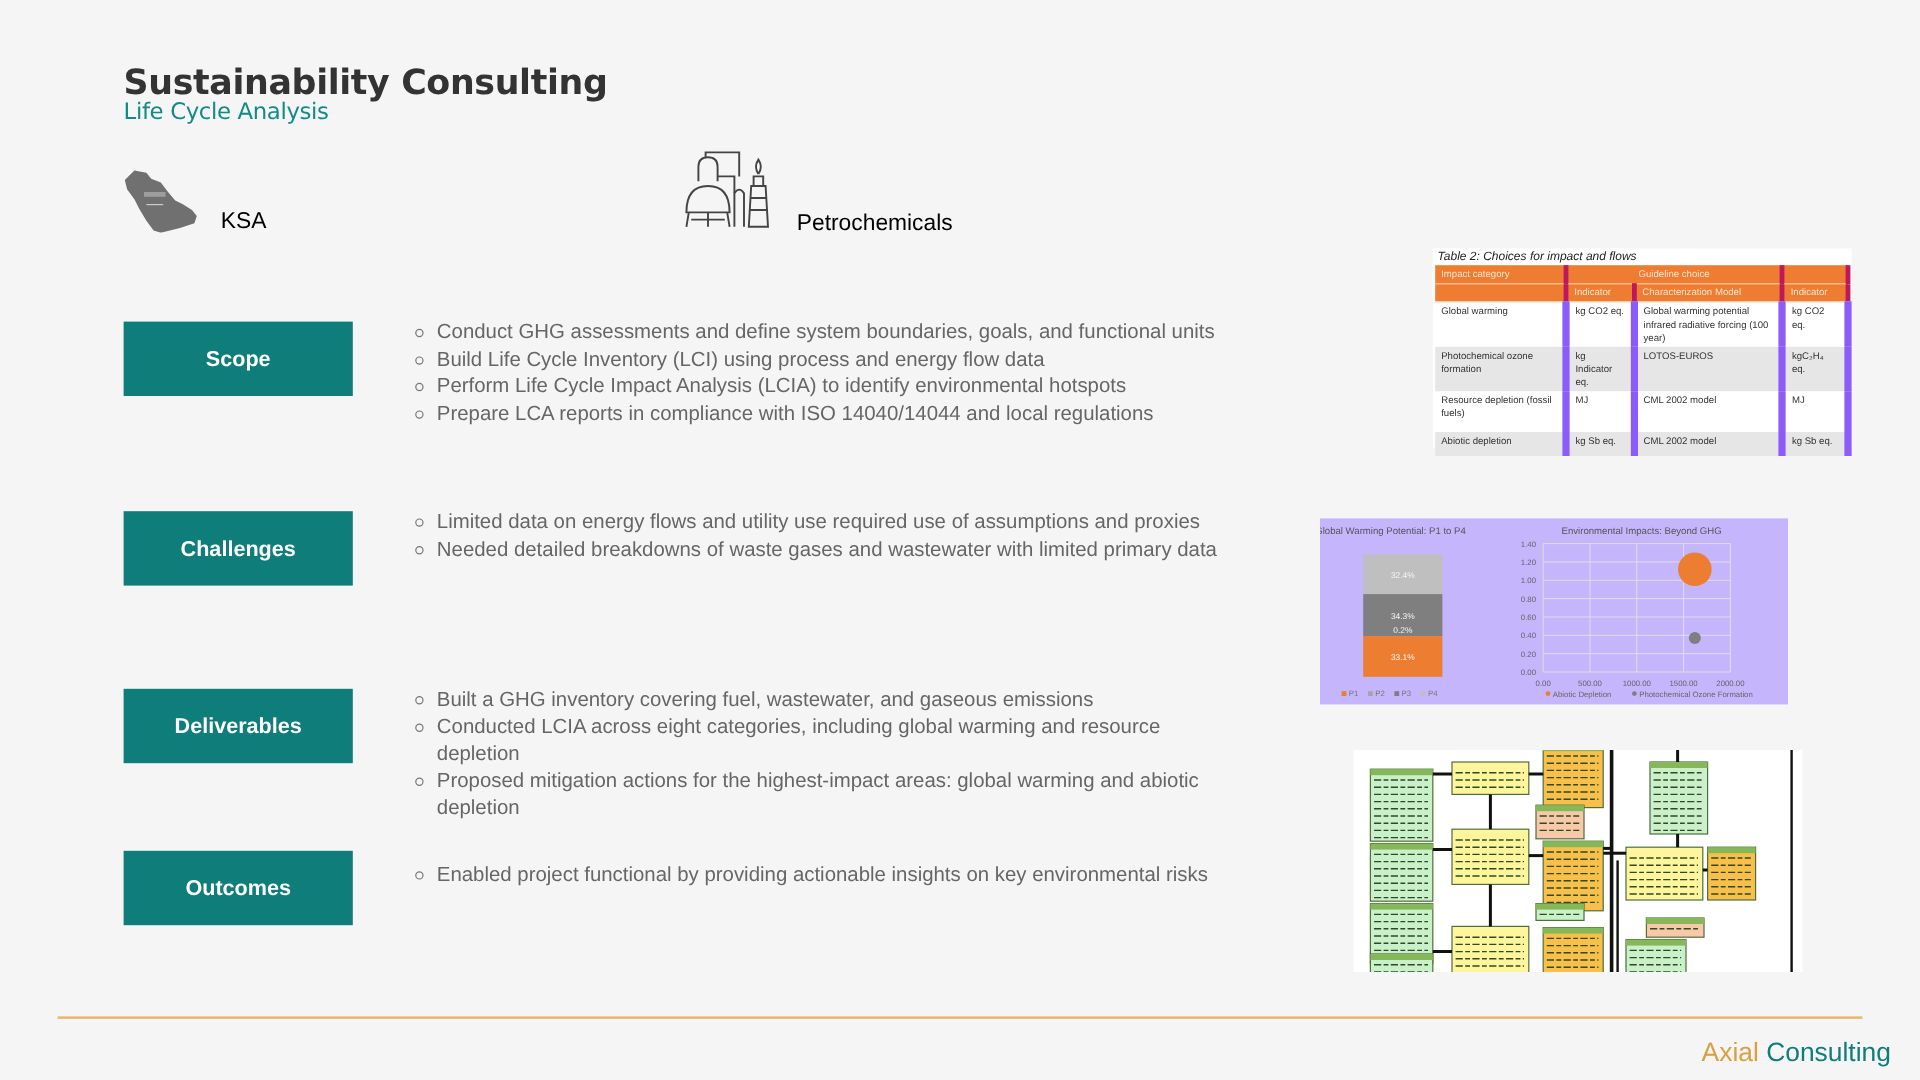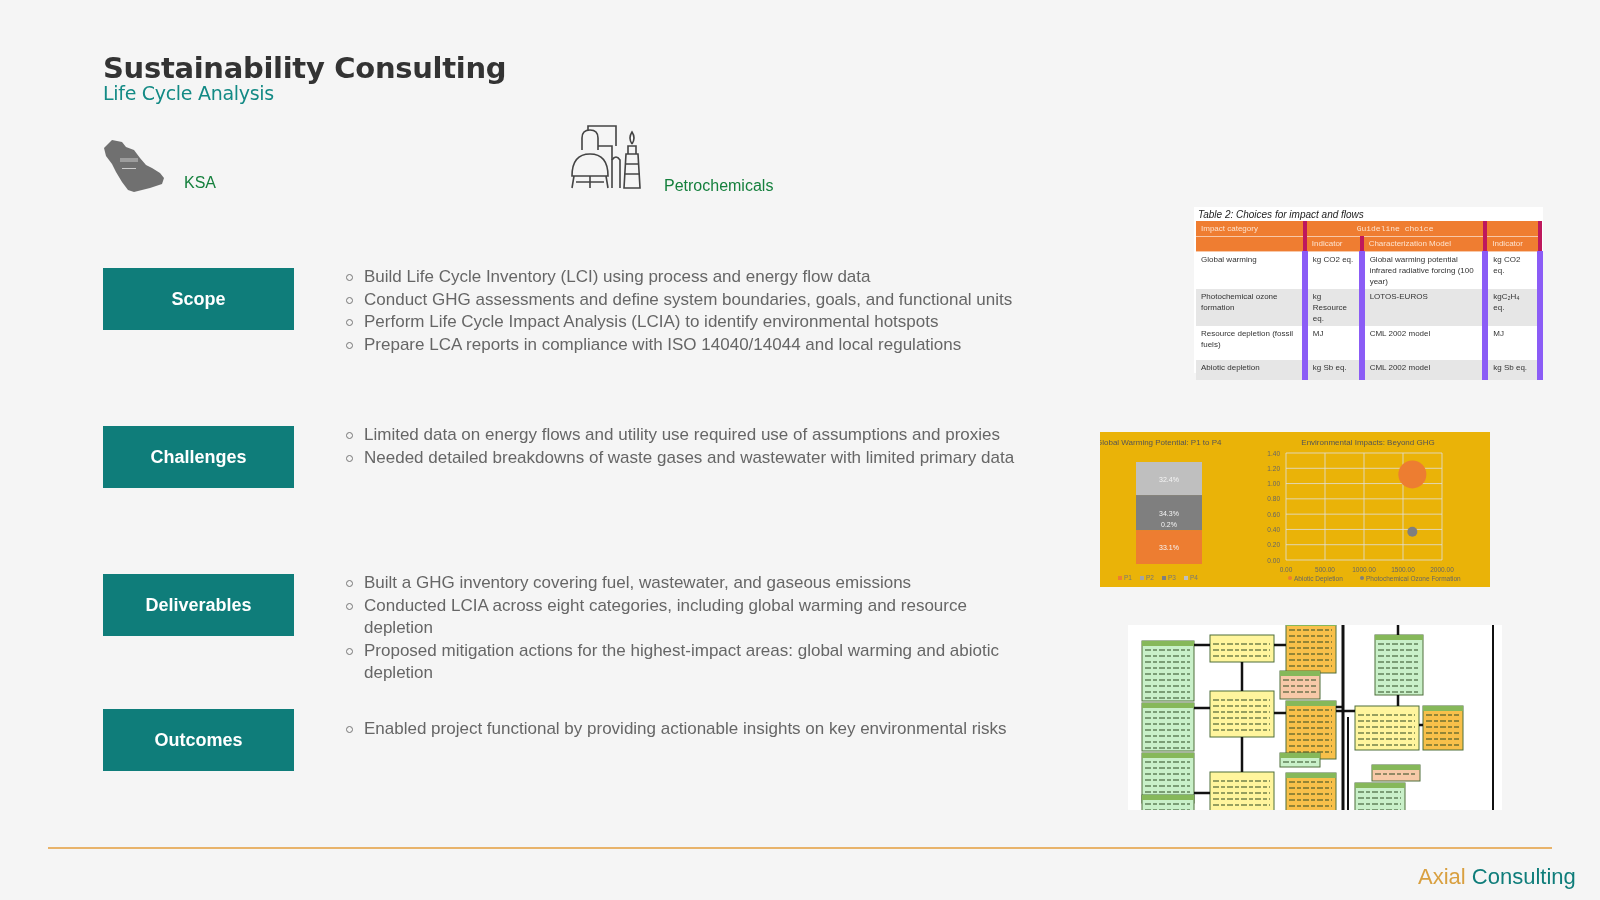--- a/index.html
+++ b/index.html
@@ -5,40 +5,40 @@
   * { box-sizing: border-box; margin: 0; padding: 0; }
   html, body { width: 1600px; height: 900px; background: #f5f5f5; overflow: hidden; }
   body { position: relative; font-family: "Liberation Sans", sans-serif; color: #555; }
 
   .title { position: absolute; left: 103px; top: 51px; font-size: 29px; font-weight: bold; color: #333; font-family: "DejaVu Sans", sans-serif; letter-spacing: -0.3px; }
   .subtitle { position: absolute; left: 103px; top: 82px; font-size: 19px; color: #138a85; font-family: "DejaVu Sans", sans-serif; letter-spacing: -0.3px; }
 
   .tag { position: absolute; display: flex; align-items: center; }
   .tag-ksa { left: 102px; top: 138px; }
   .tag-petro { left: 570px; top: 124px; }
-  .tag-label { font-size: 16px; color: #15803d; margin-left: 16px; }
+  .tag-label { font-size: 19px; color: #000000; margin-left: 16px; }
   .tag-ksa .tag-label { margin-top: 36px; }
   .tag-petro .tag-label { margin-top: 52px; margin-left: 20px; }
 
   .section-btn { position: absolute; left: 103px; width: 191px; height: 62px; background: #0f7d7a; color: #fff; font-size: 18px; font-weight: bold; display: flex; align-items: center; justify-content: center; }
   .bullets { position: absolute; left: 346px; width: 700px; list-style: none; font-size: 17px; line-height: 22.5px; color: #666; }
   .bullets li { position: relative; padding-left: 18px; }
   .bullets li::before { content: ""; position: absolute; left: 0; top: 8px; width: 5px; height: 5px; border: 1px solid #777; border-radius: 50%; }
 
   
   .lca-table-wrap { position: absolute; left: 1194px; top: 207px; width: 349px; height: 166px; background: #fff; }
   .lca-table-caption { font-size: 10px; font-style: italic; color: #222; padding: 2px 3px 0 4px; height: 14px; }
   table.lca { border-collapse: collapse; width: 347px; font-size: 8px; color: #333; margin-left: 2px; }
   table.lca th { background: #ef7d31; color: #fde3cf; font-weight: normal; text-align: left; padding: 1px 5px; height: 15px; border-right: 4px solid #be185d; border-bottom: 1px solid #f8c8a8; }
   table.lca td { padding: 2px 5px; vertical-align: top; border-right: 6px solid #8b5cf6; line-height: 11px; }
   table.lca tr.alt td { background: #e6e6e6; }
-  table.lca th.center { text-align: center; font-family: Liberation Mono, monospace; }
+  table.lca th.center { text-align: center; }
 
   
-  .charts { position: absolute; left: 1100px; top: 432px; width: 390px; height: 155px; background: #eab308; overflow: hidden; }
+  .charts { position: absolute; left: 1100px; top: 432px; width: 390px; height: 155px; background: #c4b5fd; overflow: hidden; }
   .charts svg { position: absolute; left: 0; top: 0; }
 
   
   .flow { position: absolute; left: 1128px; top: 625px; width: 374px; height: 185px; background: #fff; overflow: hidden; }
 
   .footer-line { position: absolute; left: 48px; top: 847px; width: 1504px; height: 2px; background: #e8b36a; }
   .footer-brand { position: absolute; left: 1418px; top: 864px; font-size: 22px; }
   .footer-brand .axial { color: #d9a040; }
   .footer-brand .consulting { color: #0f7d7a; }
 </style>
@@ -68,22 +68,22 @@
     <path d="M55 40 L69 40 M55 50 L70 50"></path>
     <path d="M58 30 L58 22 L66 22 L66 30"></path>
     <path d="M62 20 Q58 14 62 8 Q66 14 62 20" fill="#fff"></path>
     <path d="M28 22 L42 22 L42 36"></path>
   </svg>
   <span class="tag-label">Petrochemicals</span>
 </div>
 
 <div class="section-btn" style="top:268px;">Scope</div>
 <ul class="bullets" style="top:266px;">
+  <li>Conduct GHG assessments and define system boundaries, goals, and functional units</li>
   <li>Build Life Cycle Inventory (LCI) using process and energy flow data</li>
-  <li>Conduct GHG assessments and define system boundaries, goals, and functional units</li>
   <li>Perform Life Cycle Impact Analysis (LCIA) to identify environmental hotspots</li>
   <li>Prepare LCA reports in compliance with ISO 14040/14044 and local regulations</li>
 </ul>
 
 <div class="section-btn" style="top:426px;">Challenges</div>
 <ul class="bullets" style="top:424px;">
   <li>Limited data on energy flows and utility use required use of assumptions and proxies</li>
   <li>Needed detailed breakdowns of waste gases and wastewater with limited primary data</li>
 </ul>
 
@@ -121,21 +121,21 @@
       <th>Indicator</th>
     </tr>
     <tr style="height:36px">
       <td>Global warming</td>
       <td>kg CO2 eq.</td>
       <td>Global warming potential infrared radiative forcing (100 year)</td>
       <td>kg CO2 eq.</td>
     </tr>
     <tr class="alt" style="height:24px">
       <td>Photochemical ozone formation</td>
-      <td>kg Resource eq.</td>
+      <td>kg Indicator eq.</td>
       <td>LOTOS-EUROS</td>
       <td>kgC₂H₄ eq.</td>
     </tr>
     <tr style="height:34px">
       <td>Resource depletion (fossil fuels)</td>
       <td>MJ</td>
       <td>CML 2002 model</td>
       <td>MJ</td>
     </tr>
     <tr class="alt" style="height:20px">

